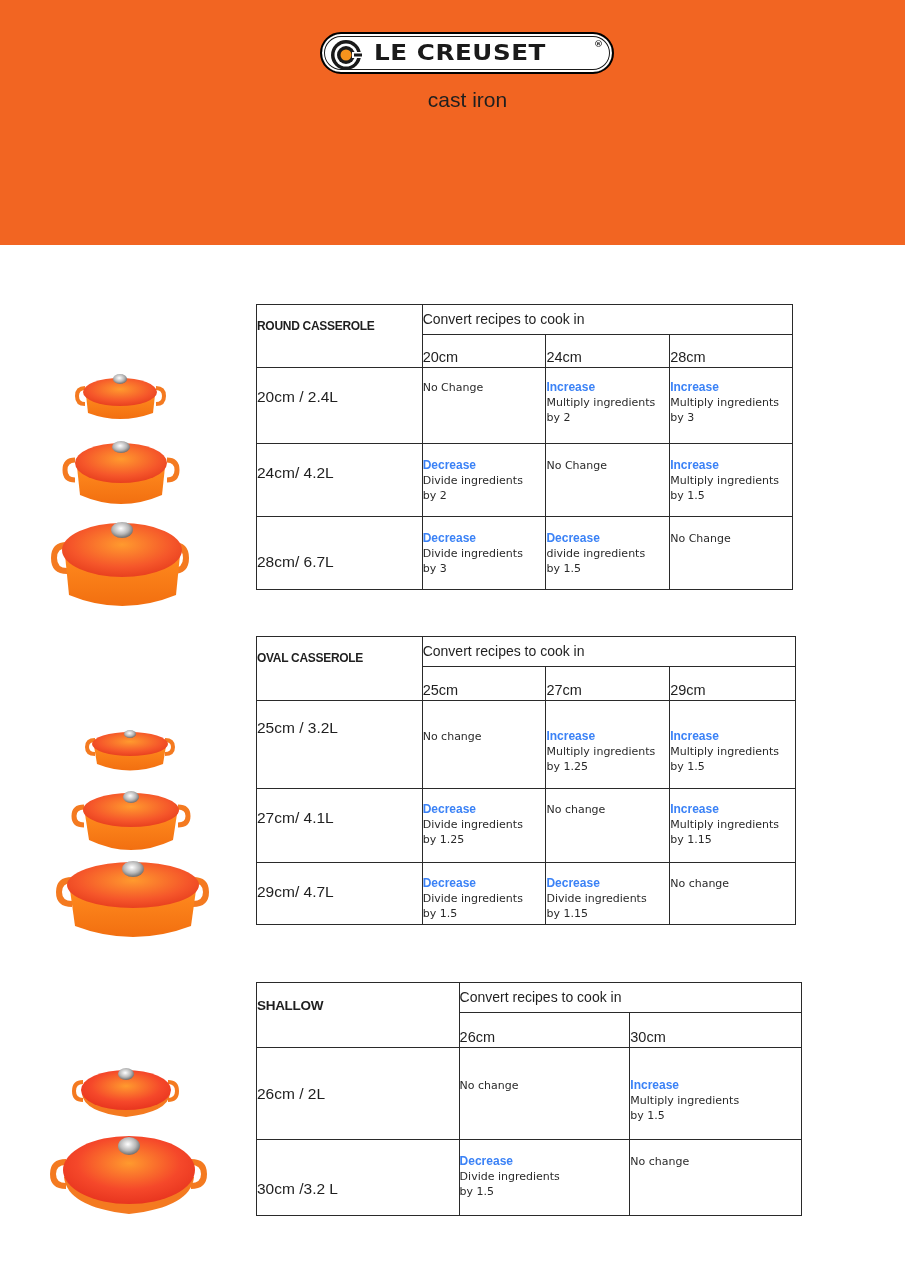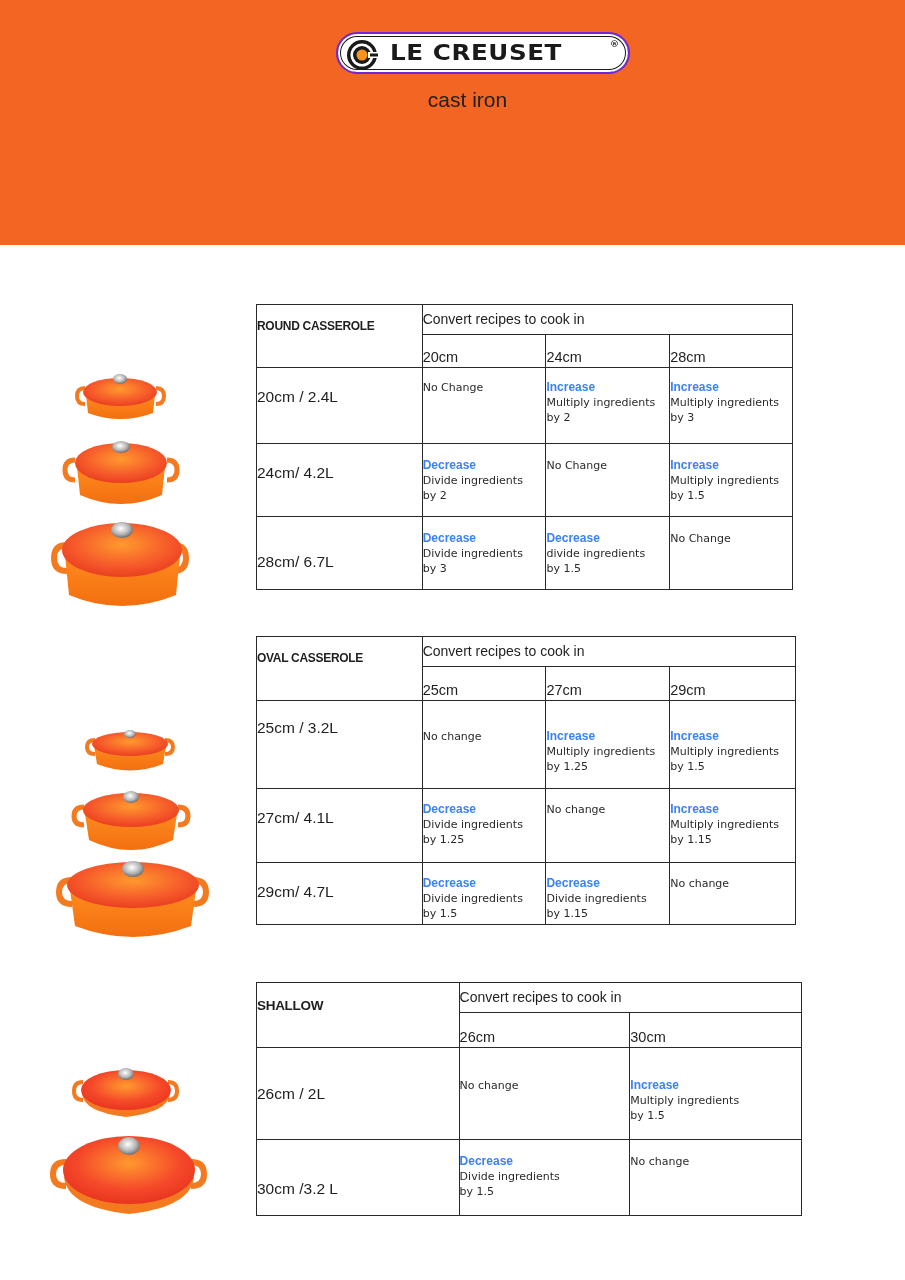--- a/index.html
+++ b/index.html
@@ -1,22 +1,22 @@
 <!DOCTYPE html>
 <html><head>
 <meta charset="utf-8">
 <style>
   * { box-sizing: border-box; margin: 0; padding: 0; }
   html, body { width: 905px; height: 1280px; background: #ffffff; overflow: hidden; }
   body { position: relative; font-family: "DejaVu Sans", sans-serif; color: #1f1f1f; }
 
   .header { position: absolute; left: 0; top: 0; width: 905px; height: 245px; background: #f26522; }
   .logo-pill {
-    position: absolute; left: 336px; top: 32px; width: 294px; height: 42px;
-    background: #ffffff; border: 2px solid #6d28d9; border-radius: 22px;
+    position: absolute; left: 320px; top: 32px; width: 294px; height: 42px;
+    background: #ffffff; border: 2px solid #000000; border-radius: 22px;
     box-shadow: inset 0 0 0 2px #ffffff, inset 0 0 0 3px #1a1a1a;
   }
   .logo-mark { position: absolute; left: 8px; top: 5px; width: 32px; height: 32px; }
   .logo-text {
     position: absolute; left: 52px; top: 6px; font-family: "DejaVu Sans", sans-serif;
     font-weight: bold; font-size: 22px; letter-spacing: 0.5px; color: #1a1a1a; white-space: nowrap;
     transform: scaleX(1.12); transform-origin: left center;
   }
   .logo-reg { position: absolute; left: 272px; top: 5px; font-size: 9px; font-weight: bold; color: #1a1a1a; }
   .subtitle {

